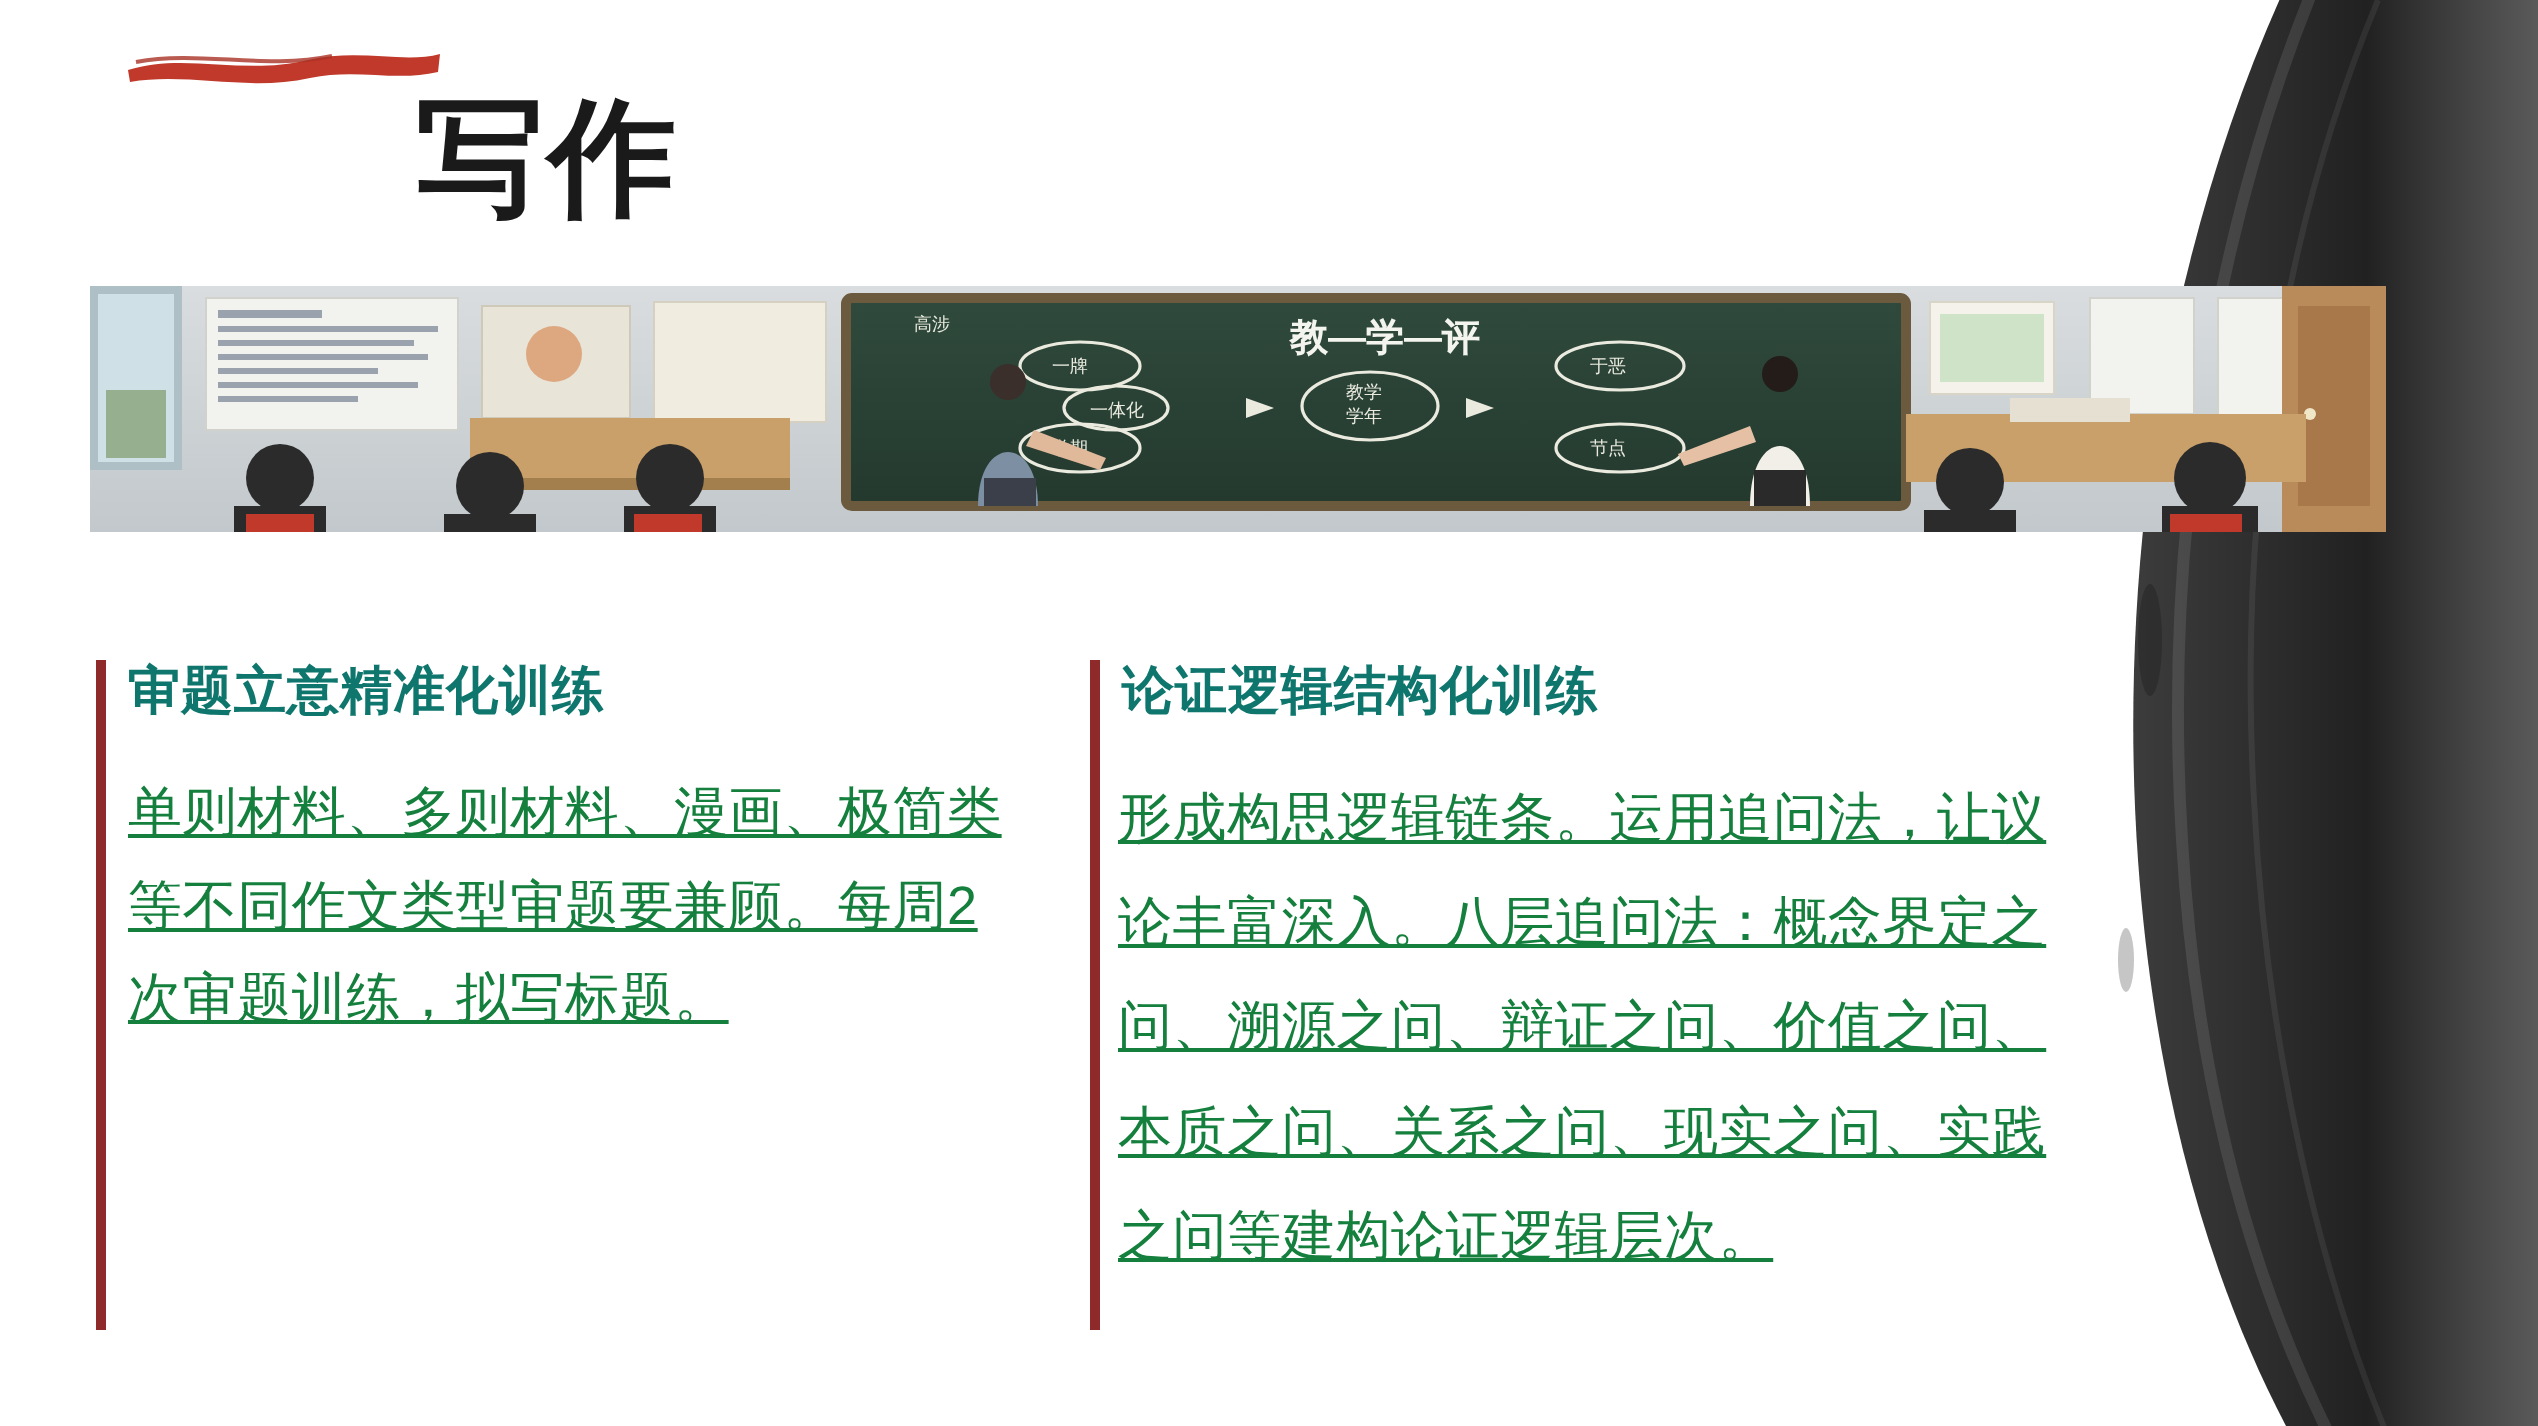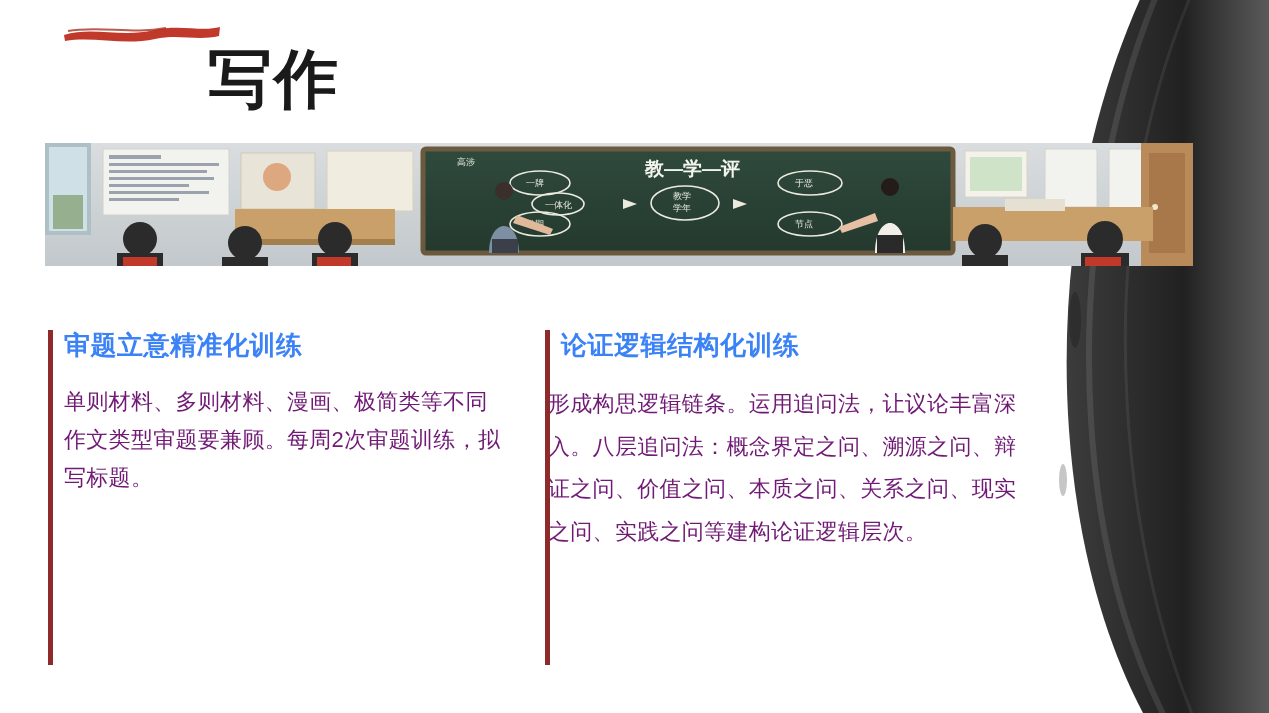--- a/index.html
+++ b/index.html
@@ -75,35 +75,36 @@
     left: 0;
     width: 5px;
     height: 335px;
     background: #8e2a2a;
   }
 
   .head {
     margin: 0 0 0 16px;
     font-size: 26px;
     font-weight: bold;
-    color: #3b82f6;
+    color: #0f766e;
     line-height: 1.2;
     letter-spacing: 0.5px;
   }
   .col-right .head { }
 
   .body-text {
     margin: 22px 0 0 16px;
-    font-size: 22px;
-    color: #701a75;
+    font-size: 27px;
+    color: #15803d;
     line-height: 1.72;
     letter-spacing: 0.3px;
+    text-decoration: underline;
   }
   .col-right .body-text {
-    margin-left: 3px;
+    margin-left: 14px;
     line-height: 1.93;
   }
 </style>
 </head>
 <body>
 
 <div class="ink-wrap">
   <svg width="240" height="800" viewBox="0 0 240 800" xmlns="http://www.w3.org/2000/svg">
     <defs>
       <linearGradient id="inkg" x1="0" y1="0" x2="1" y2="0">

